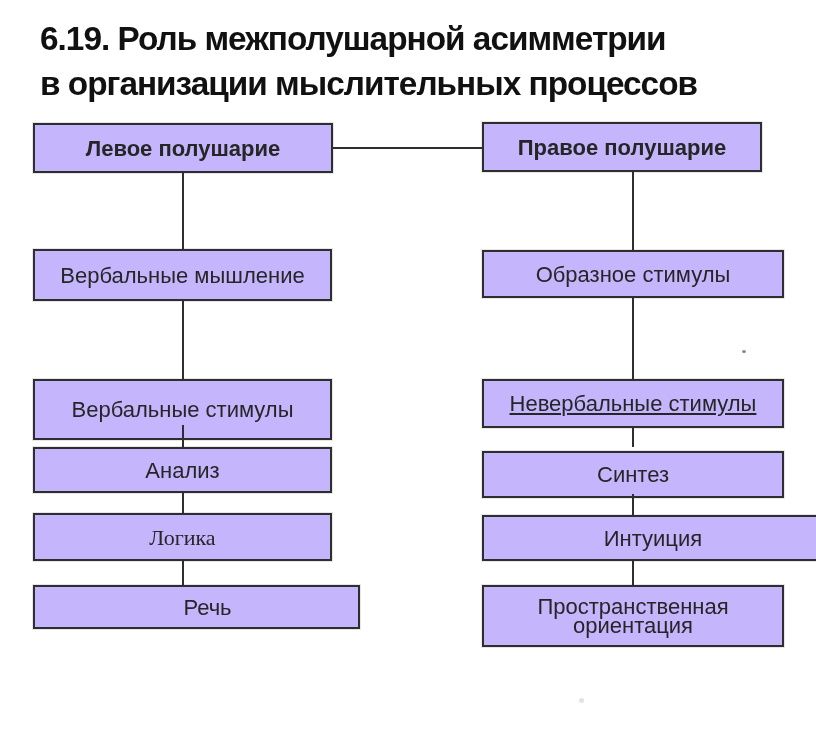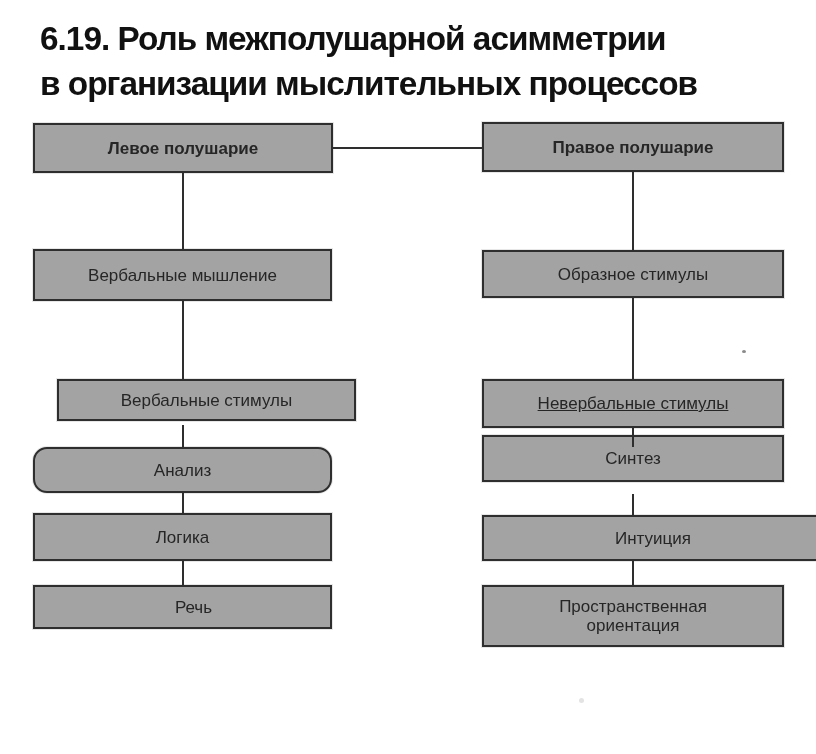--- a/index.html
+++ b/index.html
@@ -25,26 +25,26 @@
     font-weight: bold;
     letter-spacing: -1px;
     color: #111111;
     transform: scaleX(0.98);
     transform-origin: left top;
   }
   .node {
     position: absolute;
     box-sizing: border-box;
     border: 2px solid #2e2e2e;
-    background: #a3a3a3;
+    background: #c4b5fd;
     display: flex;
     align-items: center;
     justify-content: center;
     text-align: center;
-    font-size: 17px;
+    font-size: 22px;
     line-height: 19px;
     color: #262626;
     white-space: pre-line;
     box-shadow: 0 0 0 1px rgba(60,60,60,0.12);
   }
   .node.bold {
     font-weight: bold;
   }
   .conn {
     position: absolute;
@@ -59,29 +59,29 @@
 <body>
 
 <div class="page">
 
   <h1 class="title"><span>6.19. Роль межполушарной асимметрии</span><br><span>в организации мыслительных процессов</span></h1>
 
   <div>
 
     <div class="node bold" style="left:33px; top:123px; width:300px; height:50px;">Левое полушарие</div>
     <div class="node" style="left:33px; top:249px; width:299px; height:52px;">Вербальные мышление</div>
-    <div class="node" style="left:33px; top:379px; width:299px; height:42px;margin-left:24px;">Вербальные стимулы</div>
-    <div class="node" style="left:33px; top:447px; width:299px; height:46px;border-radius:14px;">Анализ</div>
-    <div class="node" style="left:33px; top:513px; width:299px; height:48px;">Логика</div>
-    <div class="node" style="left:33px; top:585px; width:299px; height:44px;padding-left:22px;">Речь</div>
+    <div class="node" style="left:33px; top:379px; width:299px; height:61px;">Вербальные стимулы</div>
+    <div class="node" style="left:33px; top:447px; width:299px; height:46px;">Анализ</div>
+    <div class="node" style="left:33px; top:513px; width:299px; height:48px;font-family:Liberation Serif, serif;">Логика</div>
+    <div class="node" style="left:33px; top:585px; width:327px; height:44px;padding-left:22px;">Речь</div>
 
-    <div class="node bold" style="left:482px; top:122px; width:302px; height:50px;">Правое полушарие</div>
+    <div class="node bold" style="left:482px; top:122px; width:280px; height:50px;">Правое полушарие</div>
     <div class="node" style="left:482px; top:250px; width:302px; height:48px;">Образное стимулы</div>
     <div class="node" style="left:482px; top:379px; width:302px; height:49px;text-decoration:underline;">Невербальные стимулы</div>
-    <div class="node" style="left:482px; top:435px; width:302px; height:47px;">Синтез</div>
+    <div class="node" style="left:482px; top:451px; width:302px; height:47px;">Синтез</div>
     <div class="node" style="left:482px; top:515px; width:342px; height:46px;">Интуиция</div>
     <div class="node" style="left:482px; top:585px; width:302px; height:62px;">Пространственная
 ориентация</div>
 
     <div class="conn" style="left:333px; top:147px; width:149px; height:2px;"></div>
 
     <div class="conn" style="left:182px; top:173px; width:2px; height:76px;"></div>
     <div class="conn" style="left:182px; top:301px; width:2px; height:78px;"></div>
     <div class="conn" style="left:182px; top:425px; width:2px; height:22px;"></div>
     <div class="conn" style="left:182px; top:493px; width:2px; height:20px;"></div>

